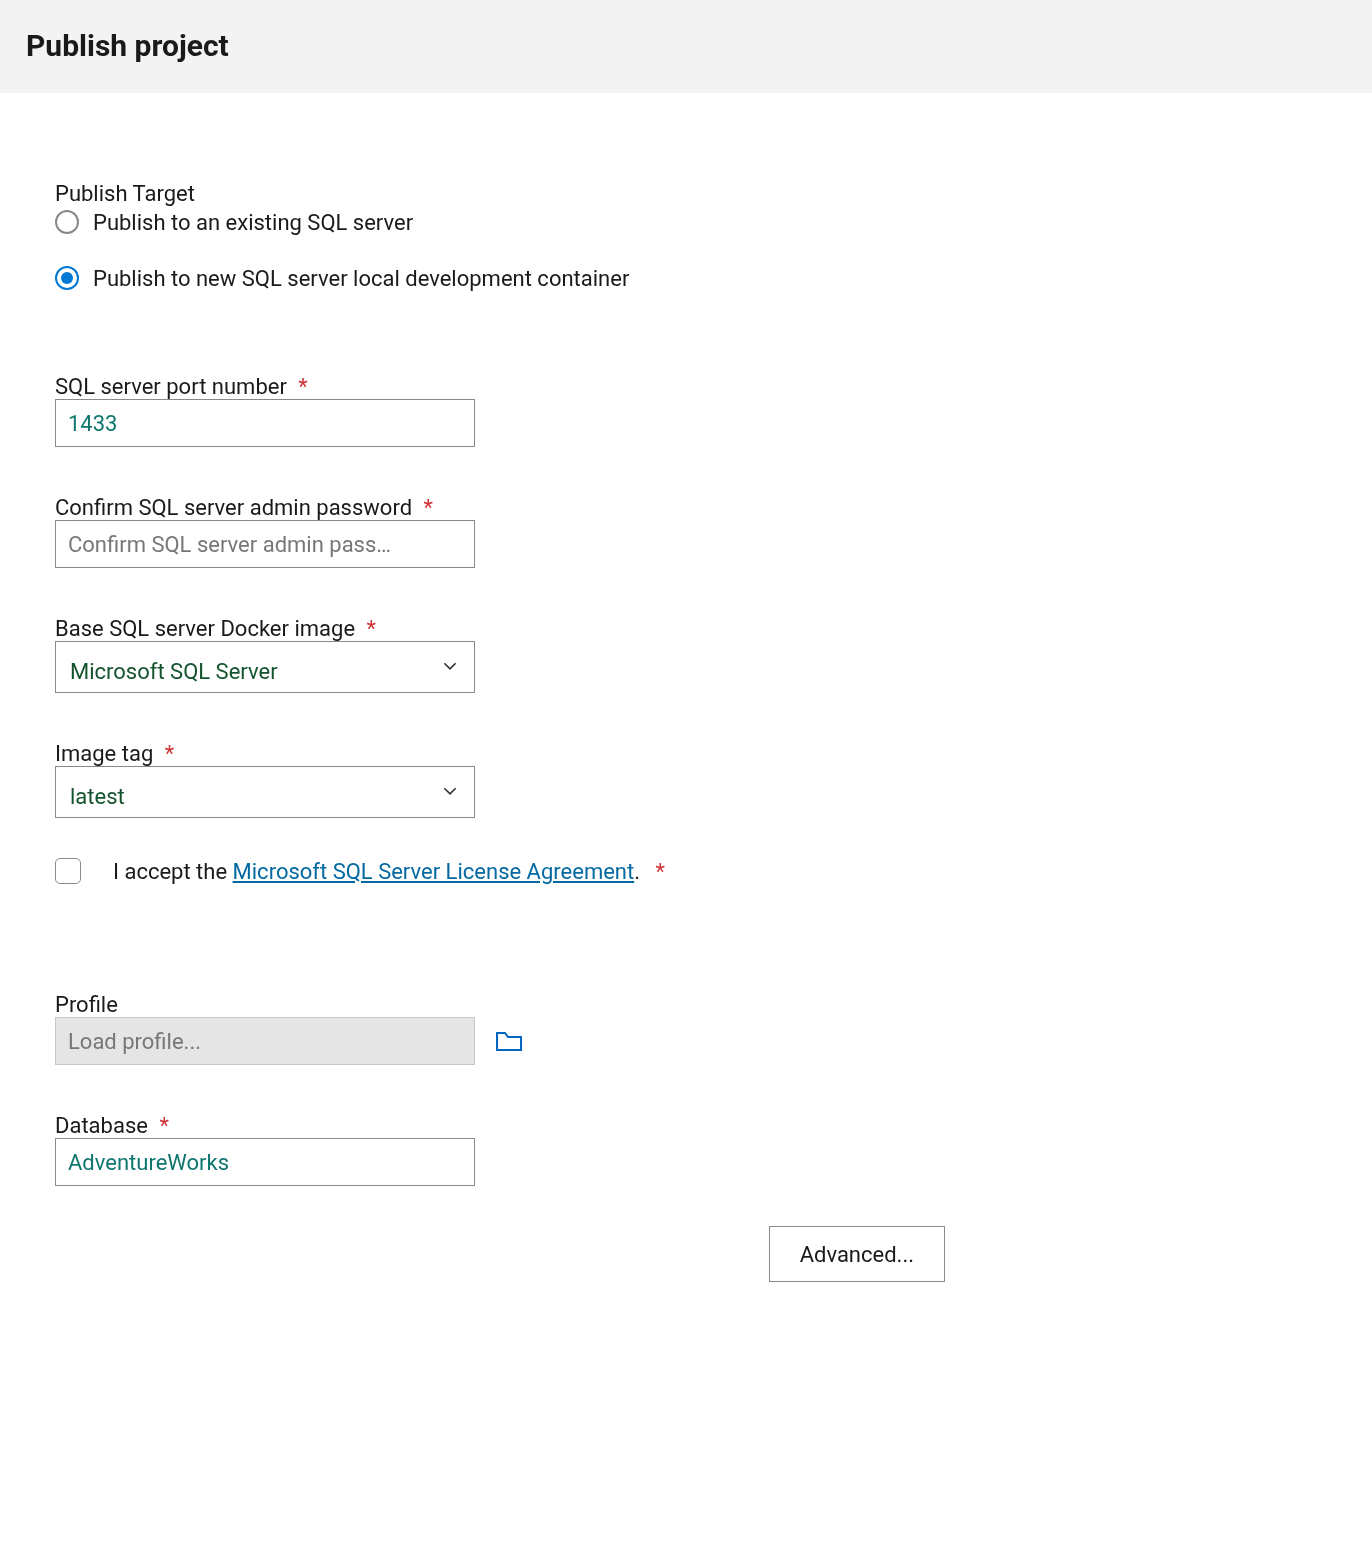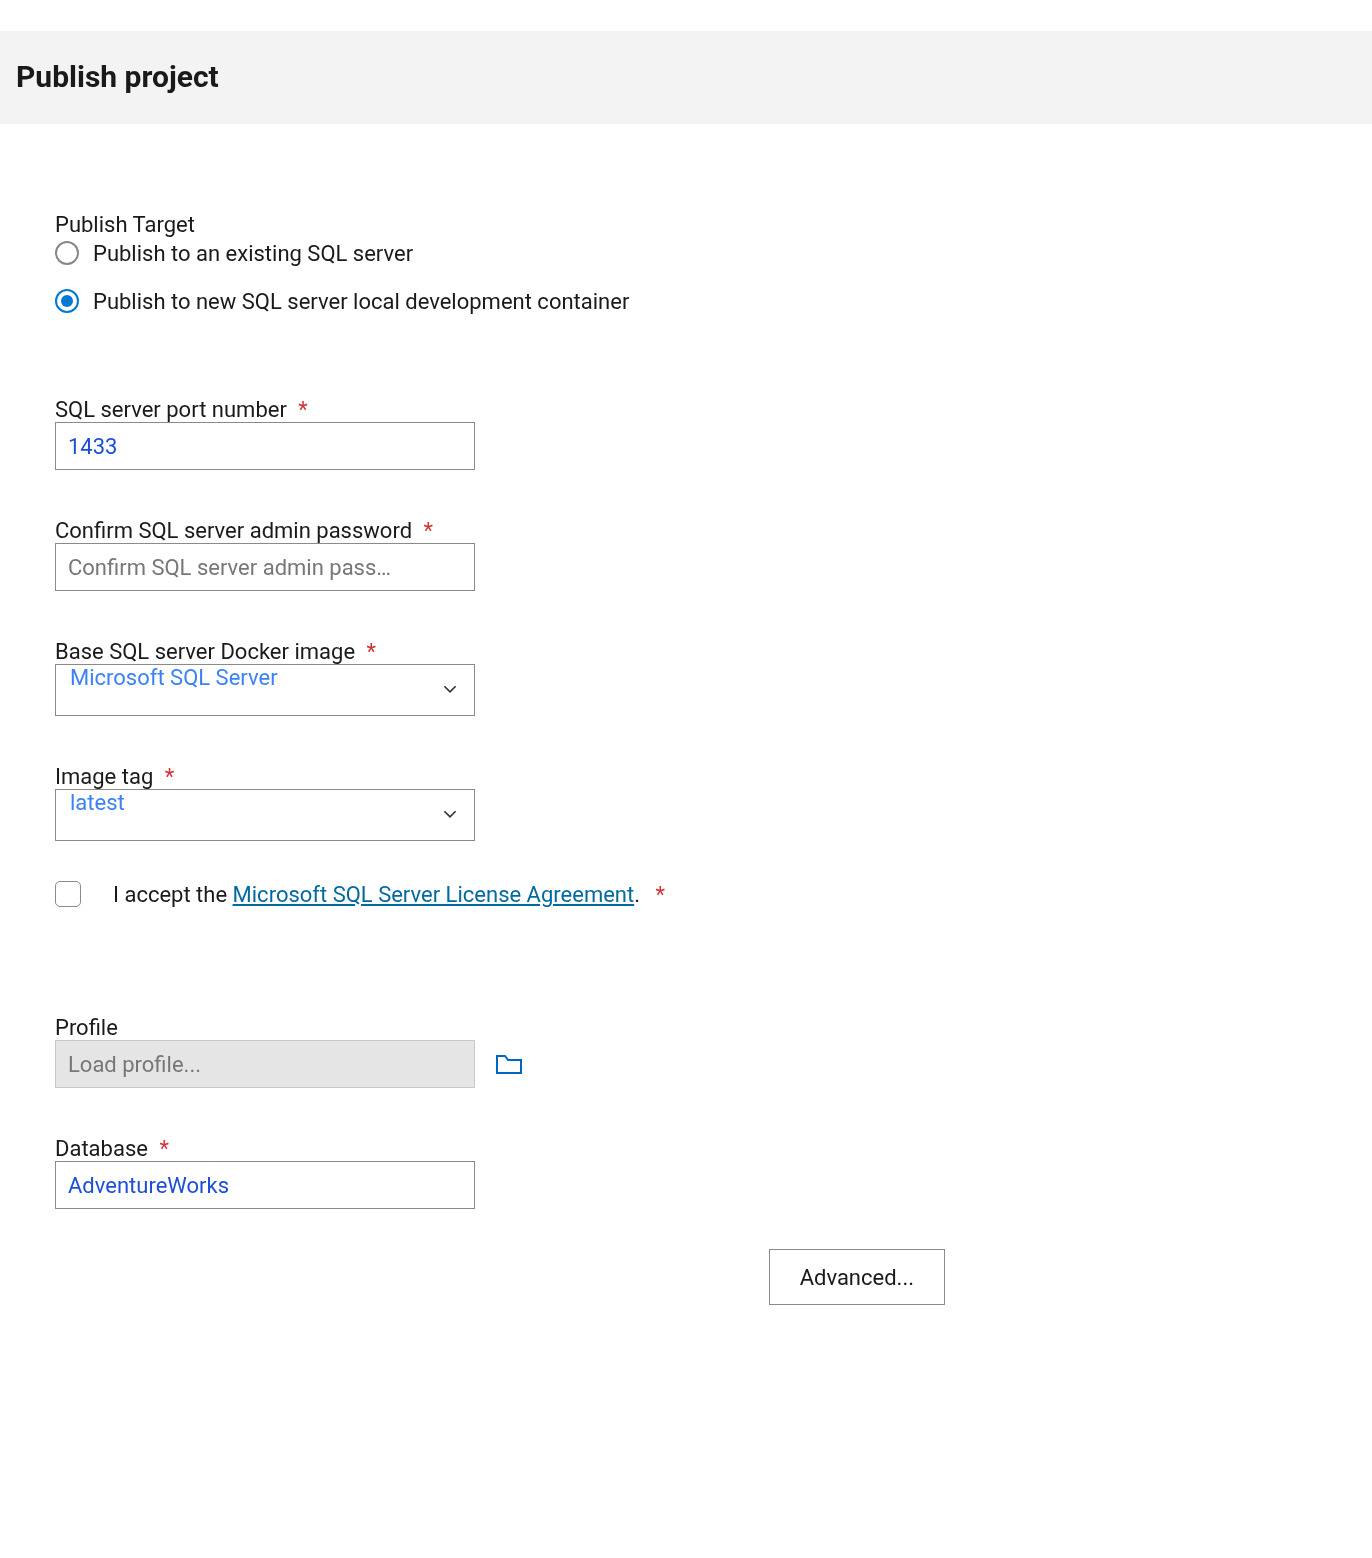--- a/index.html
+++ b/index.html
@@ -8,22 +8,21 @@
       padding: 0;
     }
     body {
       font-family: -apple-system, BlinkMacSystemFont, "Segoe UI", Roboto, Helvetica, Arial, sans-serif;
       background: #ffffff;
       color: #1a1a1a;
       font-size: 22px;
     }
     .header {
       background: #f3f3f3;
-      padding: 28px 26px 30px 16px;
-      margin-top: 31px;
+      padding: 28px 26px 30px 26px;
     }
     .header h1 {
       font-size: 30px;
       font-weight: 700;
       color: #1a1a1a;
     }
     .content {
       padding: 80px 55px 40px 55px;
       max-width: 1000px;
     }
@@ -44,21 +43,21 @@
       flex: 1;
       min-width: 0;
     }
     .required {
       color: #d13438;
       margin-left: 6px;
     }
     .radio-group {
       display: flex;
       flex-direction: column;
-      gap: 14px;
+      gap: 22px;
     }
     .radio-item {
       display: flex;
       align-items: flex-start;
       gap: 14px;
       cursor: pointer;
       line-height: 1.55;
     }
     .radio-circle {
       width: 24px;
@@ -85,21 +84,21 @@
       font-size: 22px;
       color: #1a1a1a;
     }
     .text-input {
       width: 420px;
       height: 48px;
       border: 1px solid #8a8a8a;
       padding: 0 12px;
       font-size: 22px;
       font-family: inherit;
-      color: #1d4ed8;
+      color: #0f766e;
       background: #ffffff;
     }
     .text-input::placeholder {
       color: #777;
     }
     .text-input.readonly {
       background: #e5e5e5;
       border-color: #c8c8c8;
       color: #777;
     }
@@ -107,26 +106,26 @@
       position: relative;
       width: 420px;
     }
     .select-input {
       width: 100%;
       height: 52px;
       border: 1px solid #8a8a8a;
       padding: 0 44px 8px 14px;
       font-size: 22px;
       font-family: inherit;
-      color: #3b82f6;
+      color: #14532d;
       background: #ffffff;
       appearance: none;
       cursor: pointer;
       display: flex;
-      align-items: flex-start;
+      align-items: flex-end;
     }
     .chevron {
       position: absolute;
       right: 16px;
       top: 50%;
       transform: translateY(-50%);
       pointer-events: none;
     }
     .chevron svg {
       width: 18px;

